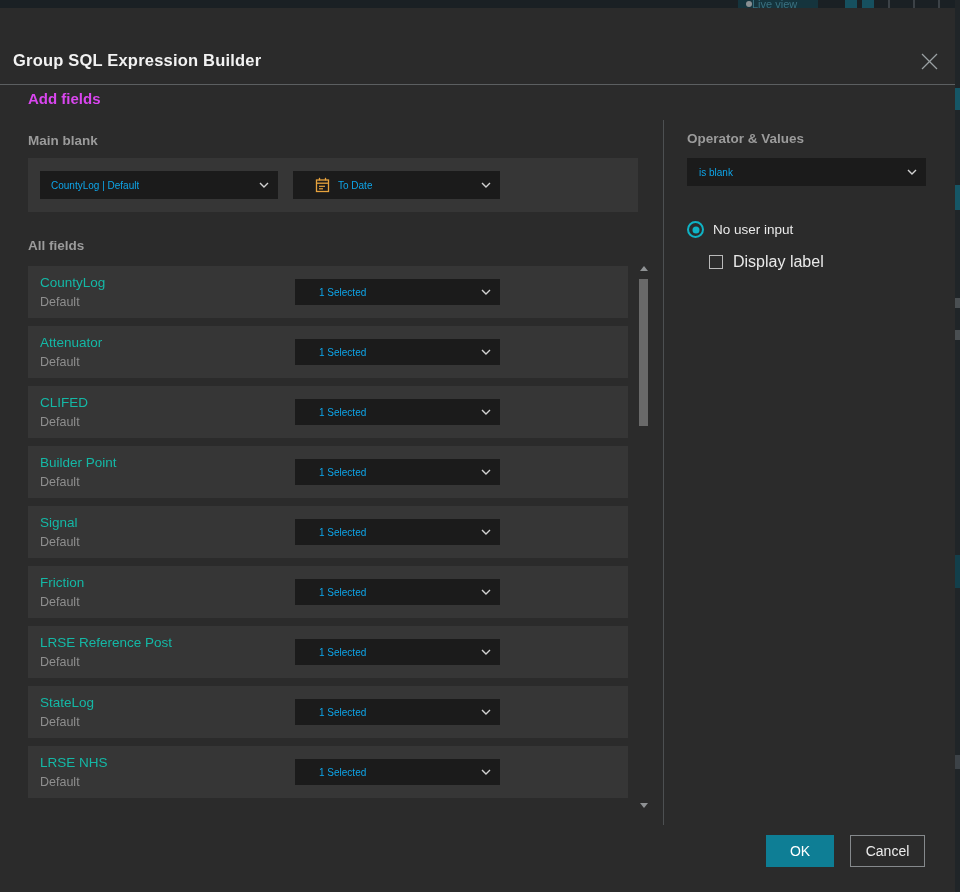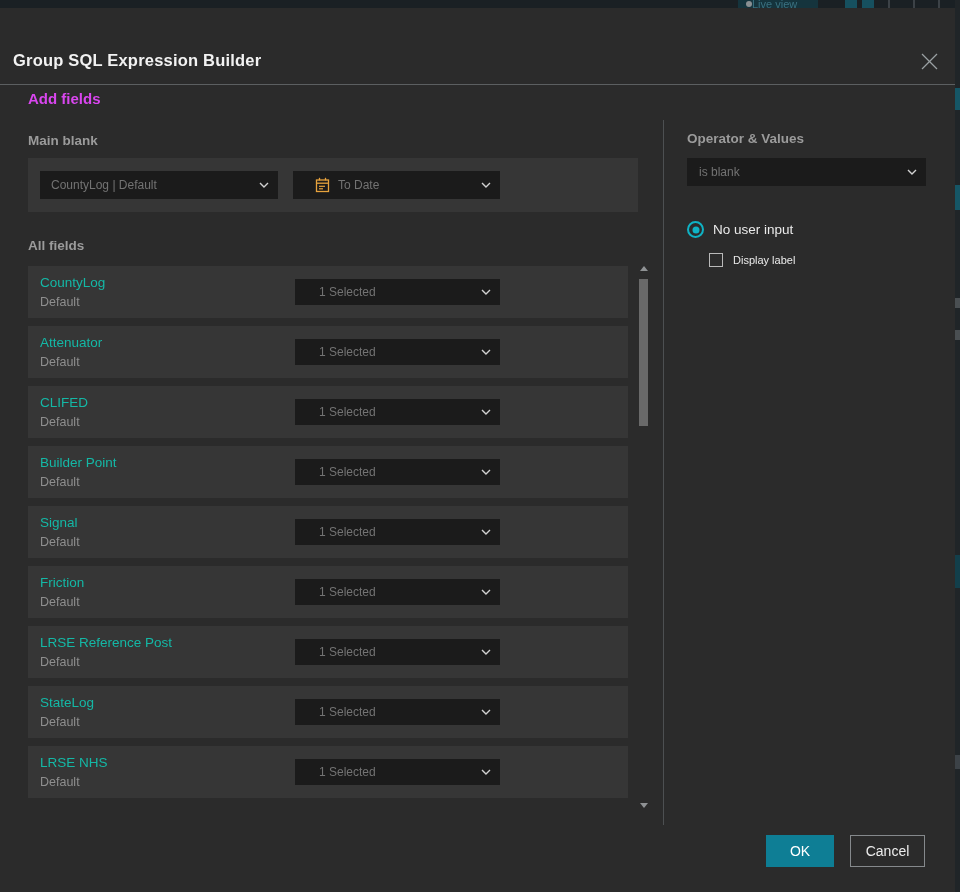--- a/index.html
+++ b/index.html
@@ -31,21 +31,21 @@
   
   .dialog{position:absolute;left:0;top:8px;width:955px;height:884px;background:var(--dialog-bg);}
   .titlebar{position:absolute;left:0;top:0;width:100%;height:49px;border-bottom:1px solid #5c5f61;display:flex;align-items:center;margin-top:28px;}
   .title{font-size:16.5px;font-weight:bold;color:#f2f2f2;padding-left:13px;letter-spacing:.2px;}
   .close-btn{position:absolute;right:13px;top:12px;width:26px;height:26px;display:flex;align-items:center;justify-content:center;cursor:pointer;background:none;border:none;}
   .section-title{position:absolute;left:28px;top:82px;font-size:15px;font-weight:bold;color:#d946ef;}
   .grp-label{position:absolute;font-size:13.5px;font-weight:bold;color:var(--label-gray);}
   
   .main-panel{position:absolute;left:28px;top:150px;width:610px;height:54px;background:var(--row-bg);}
   .dd{background:var(--dd-bg);display:flex;align-items:center;position:absolute;cursor:pointer;}
-  .dd .dd-text{font-size:12px;color:#737373;white-space:nowrap;overflow:hidden;}
+  .dd .dd-text{font-size:10px;color:#0ea5e9;white-space:nowrap;overflow:hidden;}
   .dd .chev{position:absolute;right:9px;top:50%;transform:translateY(-50%);}
   .dd-field{left:12px;top:13px;width:238px;height:28px;padding-left:11px;}
   .dd-value{left:265px;top:13px;width:207px;height:28px;padding-left:22px;}
   .dd-value .dd-text{margin-left:8px;}
   
   .list{position:absolute;left:28px;top:258px;width:600px;}
   .row{position:relative;width:600px;height:52px;background:var(--row-bg);margin-bottom:8px;}
   .row .fname{position:absolute;left:12px;top:9px;font-size:13.5px;color:#14b8a6;}
   .row .fsub{position:absolute;left:12px;top:29px;font-size:12.5px;color:#8f8f8f;}
   .row .dd-sel{left:267px;top:13px;width:205px;height:26px;padding-left:24px;}
@@ -57,21 +57,21 @@
   .sthumb{position:absolute;left:0;top:17px;width:9px;height:147px;background:#696969;cursor:grab;}
   
   .vdivider{position:absolute;left:663px;top:112px;width:1px;height:705px;background:#4d5052;}
   .dd-operator{left:687px;top:150px;width:239px;height:28px;padding-left:12px;}
   .radio-row{position:absolute;left:687px;top:213px;display:flex;align-items:center;gap:9px;}
   .radio{width:17px;height:17px;border-radius:50%;border:2px solid var(--accent);position:relative;background:var(--dialog-bg);cursor:pointer;flex:0 0 auto;}
   .radio .dotc{position:absolute;left:50%;top:50%;transform:translate(-50%,-50%);width:7px;height:7px;border-radius:50%;background:var(--accent);}
   .radio-label{font-size:13.5px;color:#eaeaea;}
   .check-row{position:absolute;left:709px;top:245px;display:flex;align-items:center;gap:10px;}
   .checkbox{width:14px;height:14px;border:1px solid #b9b9b9;background:transparent;cursor:pointer;flex:0 0 auto;}
-  .check-label{font-size:11px;color:#eaeaea;}
+  .check-label{font-size:16px;color:#eaeaea;}
   
   .btn{position:absolute;top:827px;height:32px;font-size:14px;font-family:"Liberation Sans",sans-serif;cursor:pointer;display:flex;align-items:center;justify-content:center;}
   .btn-ok{left:766px;width:68px;background:var(--ok);color:#fff;border:1px solid var(--ok);}
   .btn-cancel{left:850px;width:75px;background:transparent;color:#ececec;border:1px solid #85898c;}
 </style>
 </head>
 <body>
 
 <div class="top-strip">
   <div class="live-view-tab">

